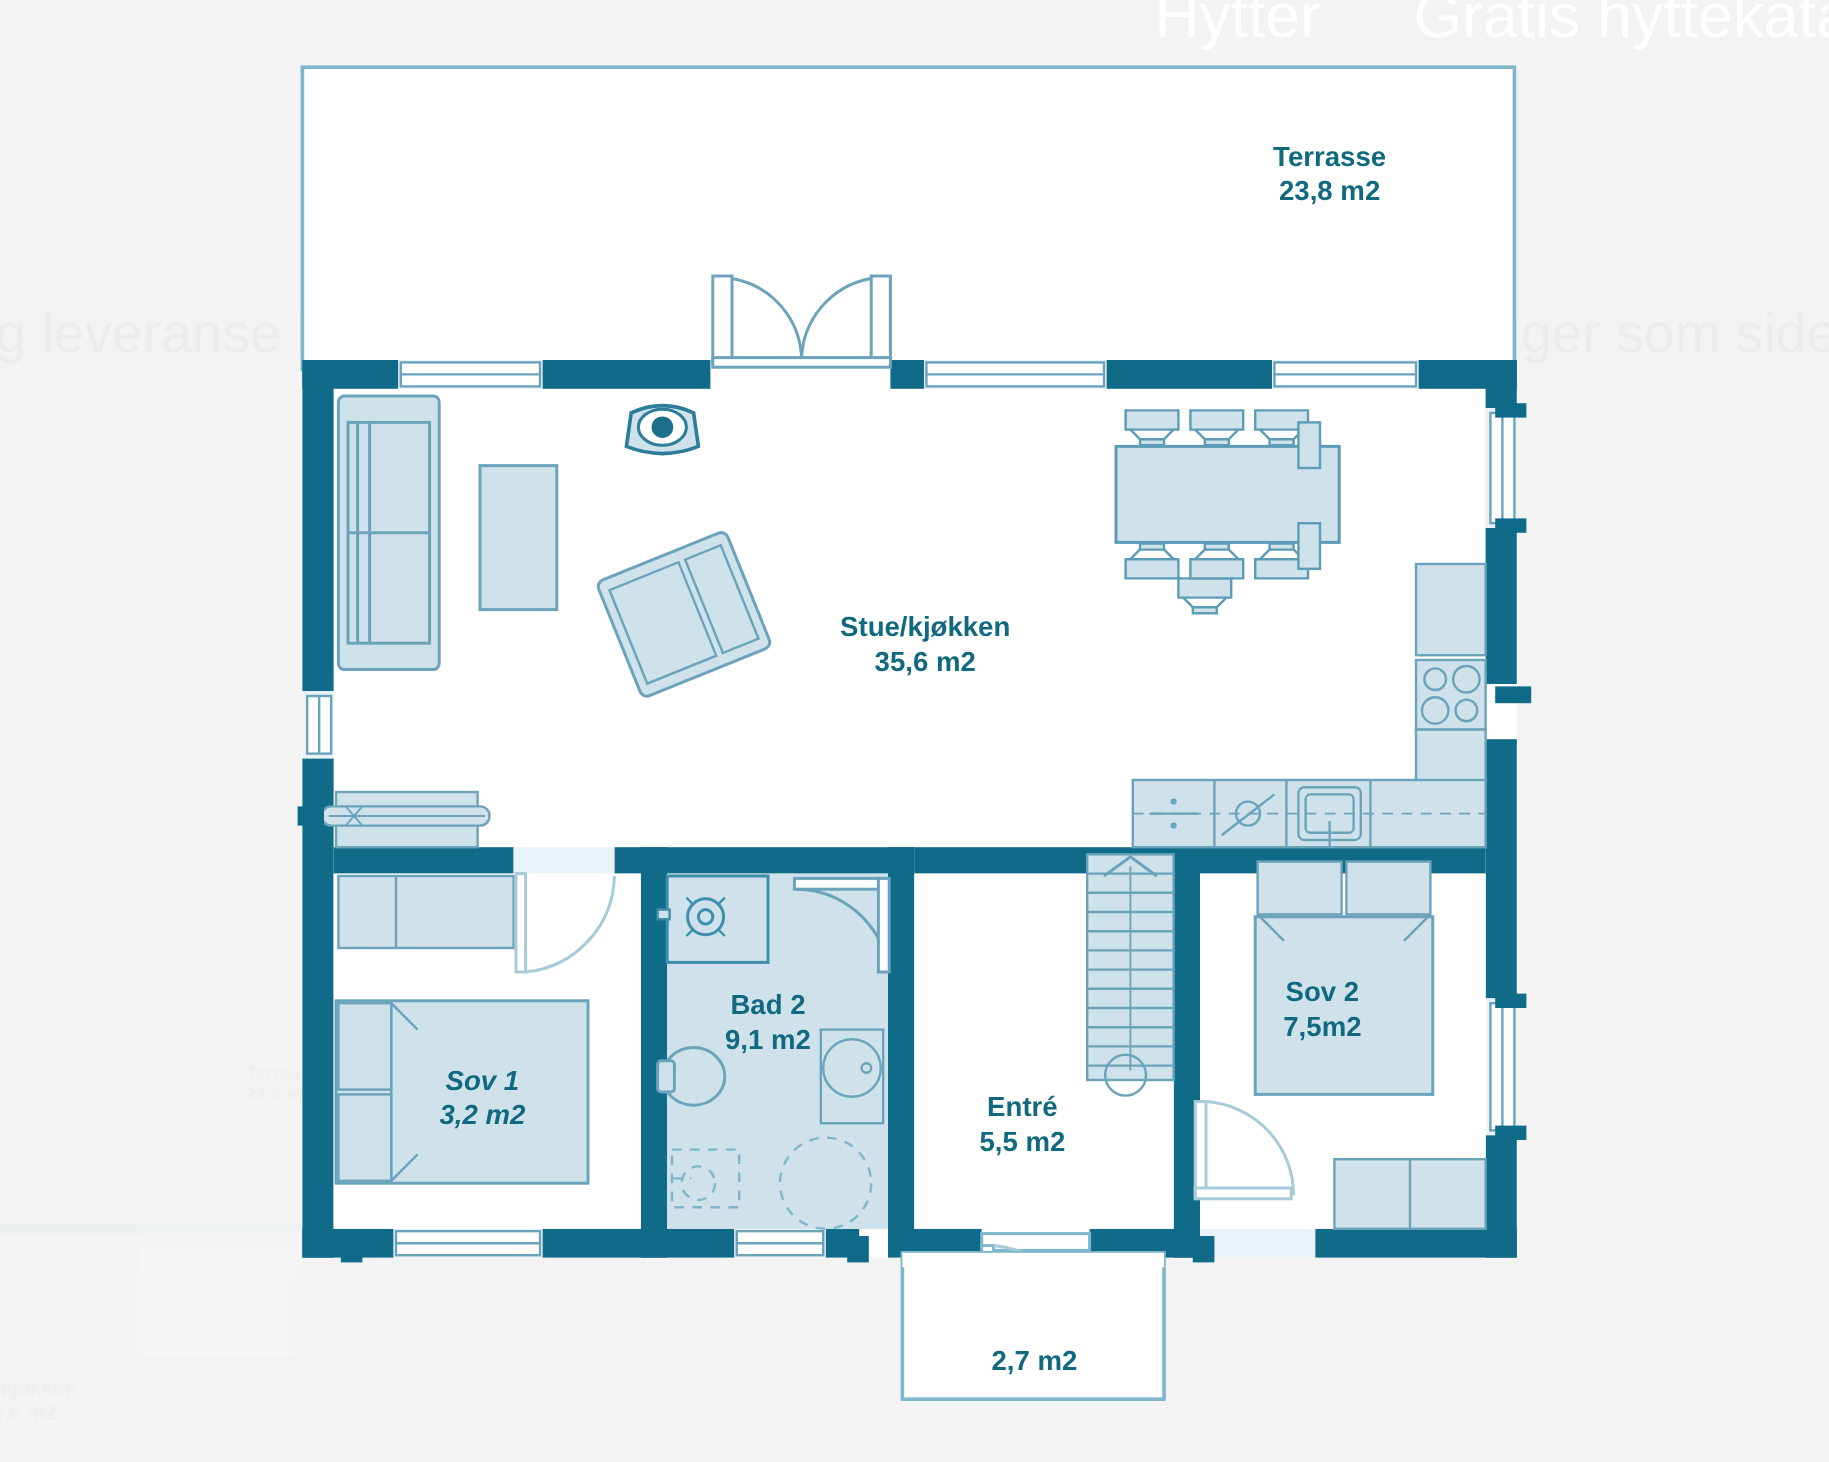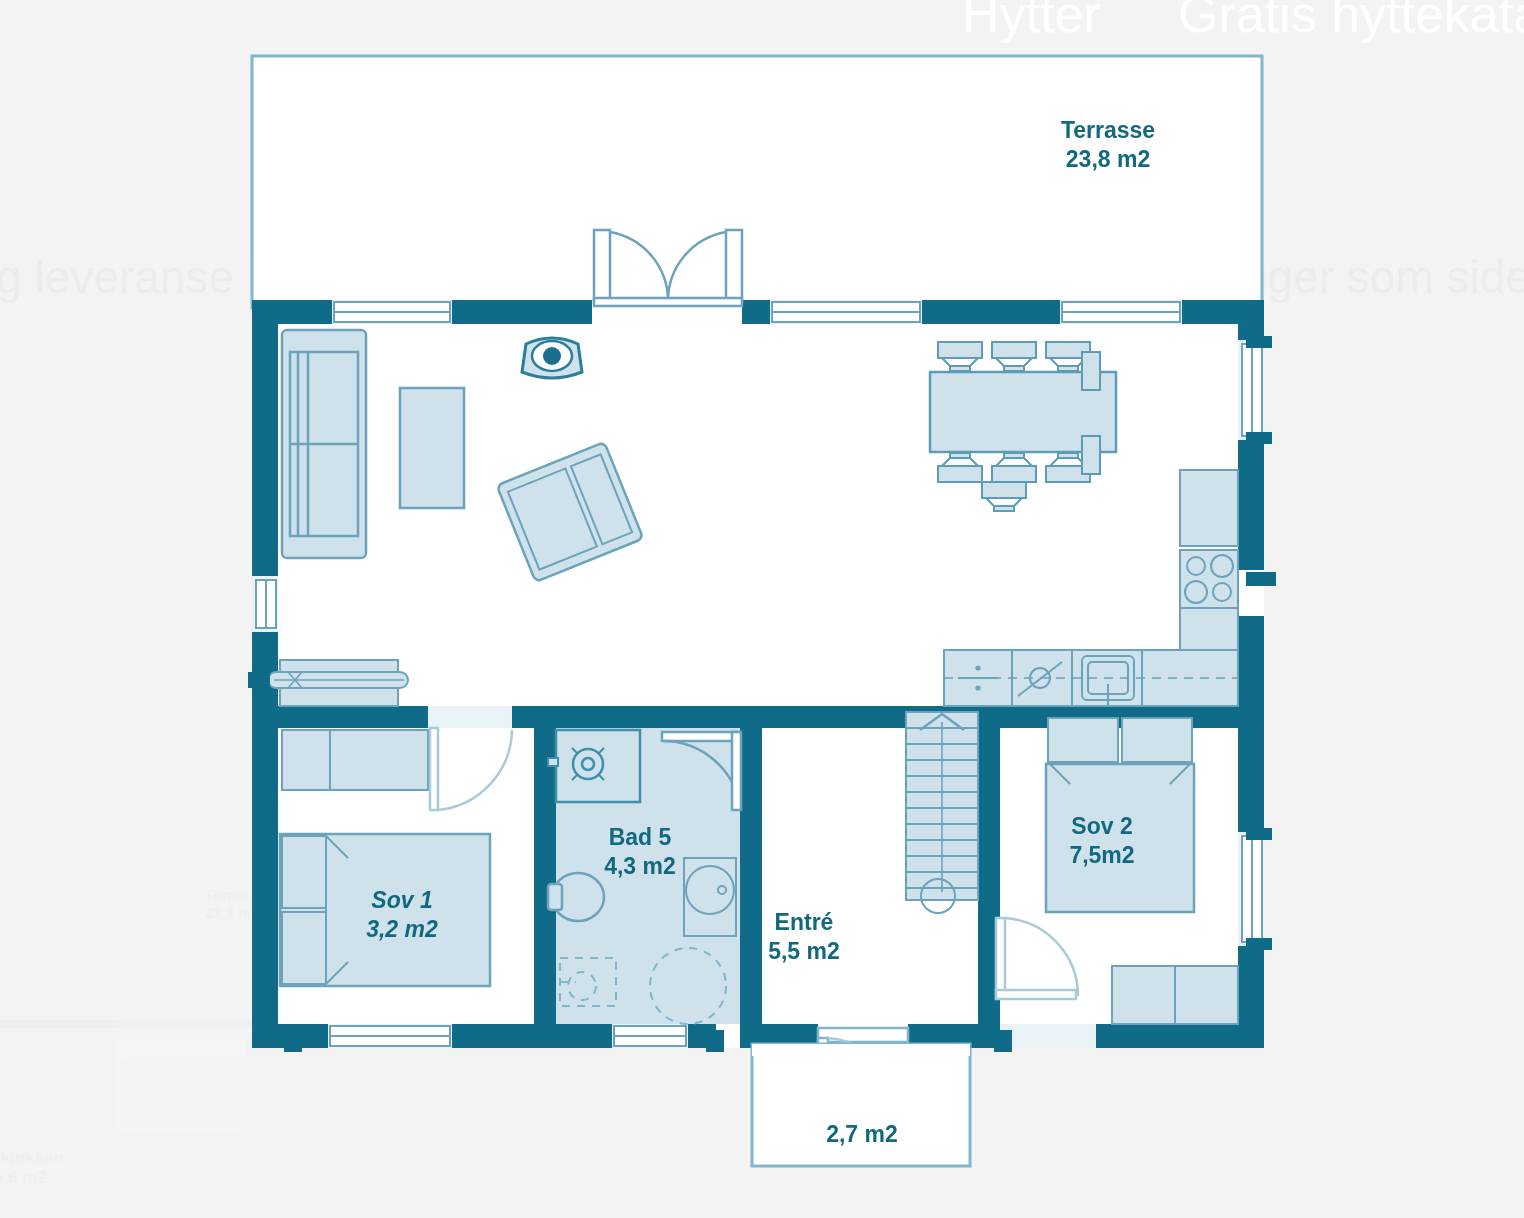--- a/index.html
+++ b/index.html
@@ -349,32 +349,36 @@
       <rect x="706" y="1030" width="18" height="22"></rect>
       <rect x="994" y="1030" width="18" height="22"></rect>
     </g>
   </svg>
 
   <div class="lbl" style="left:1008px; top:116px; width:200px; font-size:23px;">
     <span class="a">Terrasse</span>
     <span class="b">23,8 m2</span>
   </div>
 
+  <div class="lbl" style="left:661px; top:508px; width:220px; font-size:23px;">
+    <span class="a">Stue/kjøkken</span>
+    <span class="b">35,6 m2</span>
+  </div>
 
   <div class="lbl" style="left:312px; top:886px; width:180px; font-size:23px;font-style:italic;">
     <span class="a">Sov 1</span>
     <span class="b">3,2 m2</span>
   </div>
 
   <div class="lbl" style="left:560px; top:823px; width:160px; font-size:23px;">
-    <span class="a">Bad 5</span>
-    <span class="b">4,3 m2</span>
-  </div>
-
-  <div class="lbl" style="left:724px; top:908px; width:160px; font-size:23px;text-align:center;">
+    <span class="a">Bad 2</span>
+    <span class="b">9,1 m2</span>
+  </div>
+
+  <div class="lbl" style="left:772px; top:908px; width:160px; font-size:23px;text-align:center;">
     <span class="a">Entré</span>
     <span class="b">5,5 m2</span>
   </div>
 
   <div class="lbl" style="left:1012px; top:812px; width:180px; font-size:23px;">
     <span class="a">Sov 2</span>
     <span class="b">7,5m2</span>
   </div>
 
   <div class="lbl" style="left:772px; top:1120px; width:180px; font-size:23px;">

